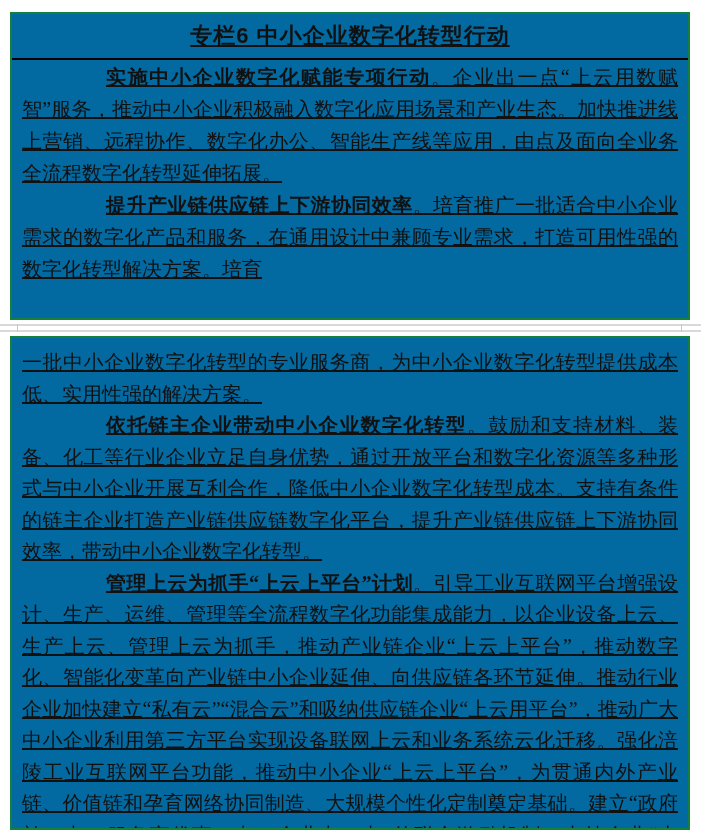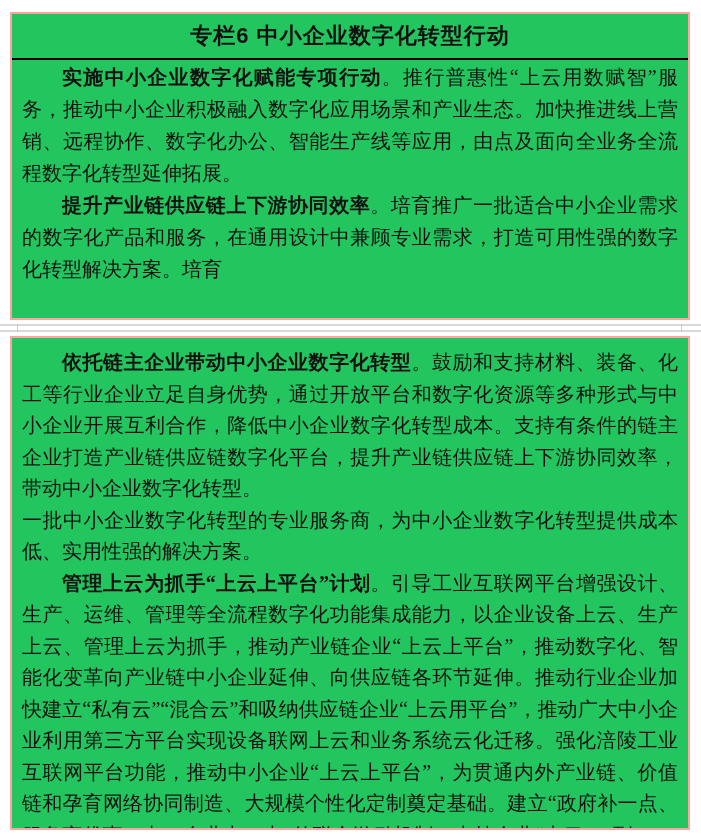--- a/index.html
+++ b/index.html
@@ -12,23 +12,24 @@
     height: 837px;
     position: relative;
     overflow: hidden;
     font-family: "Liberation Serif", "DejaVu Serif", serif;
     color: #111111;
   }
   .column-box {
     position: absolute;
     left: 10px;
     width: 676px;
-    border: 2px solid #fca5a5;
-    background: #22c55e;
+    border: 2px solid #15803d;
+    background: #0369a1;
     box-sizing: content-box;
+    text-decoration: underline;
   }
   #box1 { top: 12px; height: 304px; }
   #box2 { top: 336px; height: 490px; }
   .title-row {
     height: 44px;
     border-bottom: 2px solid #000000;
     display: flex;
     align-items: center;
     justify-content: center;
     font-family: "Liberation Sans", "DejaVu Sans", sans-serif;
@@ -54,20 +55,21 @@
   }
   .para {
     margin: 0;
     text-indent: 2em;
   }
   .para.no-indent {
     text-indent: 0;
   }
   .para .lead {
     font-weight: bold;
+    margin-left: 44px;
   }
   .page-edge-line {
     position: absolute;
     left: 0;
     width: 701px;
     height: 2px;
     background: #d9d9d9;
   }
   #page-edge-top { top: 324px; }
   #page-edge-bottom { top: 330px; }
@@ -82,29 +84,29 @@
   #tick-right { left: 681px; }
 </style>
 </head>
 <body>
 
 <div id="box1" class="column-box">
   <div class="title-row">
     <span>专栏6 中小企业数字化转型行动</span>
   </div>
   <div class="box-body">
-    <p class="para"><strong class="lead">实施中小企业数字化赋能专项行动</strong><span>。推行普惠性“上云用数赋智”服务，推动中小企业积极融入数字化应用场景和产业生态。加快推进线上营销、远程协作、数字化办公、智能生产线等应用，由点及面向全业务全流程数字化转型延伸拓展。</span></p>
+    <p class="para"><strong class="lead">实施中小企业数字化赋能专项行动</strong><span>。企业出一点“上云用数赋智”服务，推动中小企业积极融入数字化应用场景和产业生态。加快推进线上营销、远程协作、数字化办公、智能生产线等应用，由点及面向全业务全流程数字化转型延伸拓展。</span></p>
     <p class="para"><strong class="lead">提升产业链供应链上下游协同效率</strong><span>。培育推广一批适合中小企业需求的数字化产品和服务，在通用设计中兼顾专业需求，打造可用性强的数字化转型解决方案。培育</span></p>
   </div>
 </div>
 
 <div id="page-edge-top" class="page-edge-line"></div>
 <div id="page-edge-bottom" class="page-edge-line"></div>
 <div id="tick-left" class="boundary-tick"></div>
 <div id="tick-right" class="boundary-tick"></div>
 
 <div id="box2" class="column-box">
   <div class="box-body">
+    <p class="para no-indent"><span>一批中小企业数字化转型的专业服务商，为中小企业数字化转型提供成本低、实用性强的解决方案。</span></p>
     <p class="para"><strong class="lead">依托链主企业带动中小企业数字化转型</strong><span>。鼓励和支持材料、装备、化工等行业企业立足自身优势，通过开放平台和数字化资源等多种形式与中小企业开展互利合作，降低中小企业数字化转型成本。支持有条件的链主企业打造产业链供应链数字化平台，提升产业链供应链上下游协同效率，带动中小企业数字化转型。</span></p>
-    <p class="para no-indent"><span>一批中小企业数字化转型的专业服务商，为中小企业数字化转型提供成本低、实用性强的解决方案。</span></p>
     <p class="para"><strong class="lead">管理上云为抓手“上云上平台”计划</strong><span>。引导工业互联网平台增强设计、生产、运维、管理等全流程数字化功能集成能力，以企业设备上云、生产上云、管理上云为抓手，推动产业链企业“上云上平台”，推动数字化、智能化变革向产业链中小企业延伸、向供应链各环节延伸。推动行业企业加快建立“私有云”“混合云”和吸纳供应链企业“上云用平台”，推动广大中小企业利用第三方平台实现设备联网上云和业务系统云化迁移。强化涪陵工业互联网平台功能，推动中小企业“上云上平台”，为贯通内外产业链、价值链和孕育网络协同制造、大规模个性化定制奠定基础。建立“政府补一点、服务商优惠一点、企业出一点”的联合激励机制，支持企业“上云”。到 2026 年，推动 800 户工业企业上云上平台。</span></p>
   </div>
 </div>
 
 </body></html>

